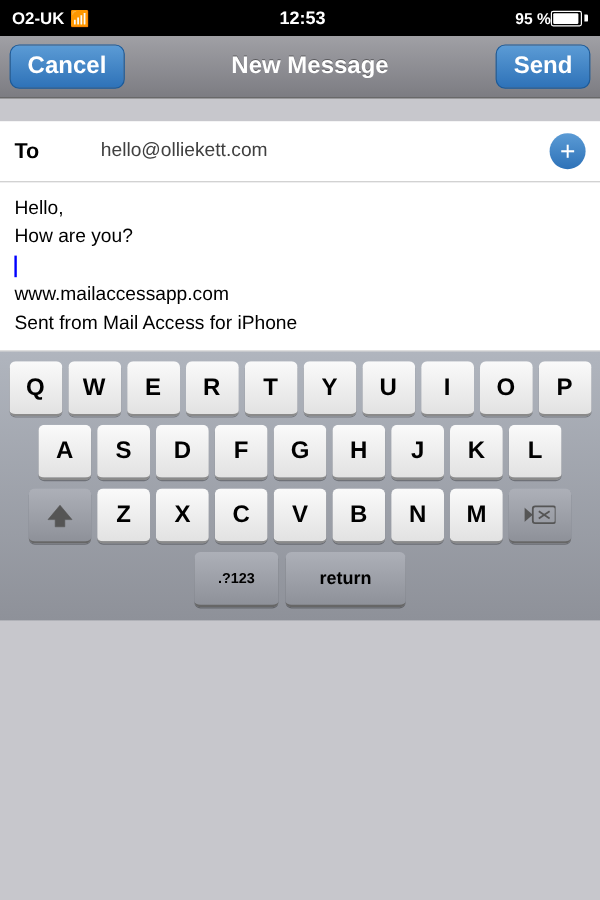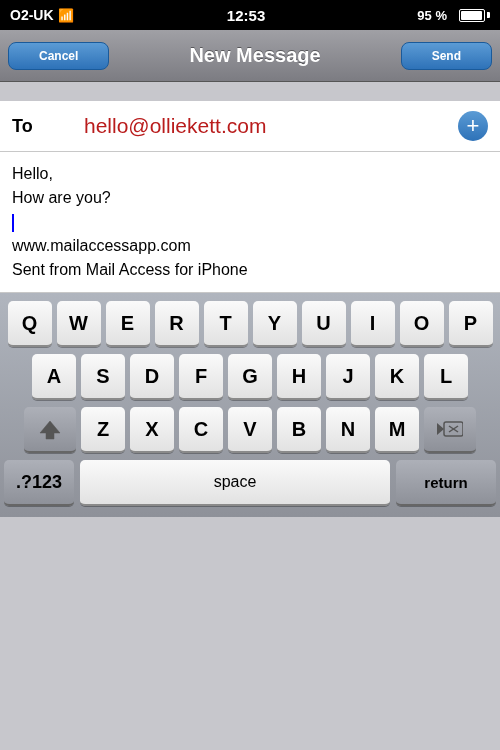--- a/index.html
+++ b/index.html
@@ -18,38 +18,38 @@
       display: flex;
       align-items: center;
       justify-content: space-between;
       padding: 12px 10px;
       color: #fff;
       font-size: 14px;
       font-weight: 600;
     }
     #status-left { display: flex; align-items: center; gap: 5px; }
     #status-center { font-size: 15px; font-weight: 700; }
-    #status-right { display: flex; align-items: center; gap: 12px; font-size: 13px; }
+    #status-right { display: flex; align-items: center; gap: 0; font-size: 13px; }
 
     
     #nav-bar {
       background: linear-gradient(to bottom, #a0a0a5 0%, #7c7c82 100%);
       height: 52px;
       display: flex;
       align-items: center;
       justify-content: space-between;
       padding: 0 8px;
       border-bottom: 1px solid #555;
     }
     .nav-btn {
       background: linear-gradient(to bottom, #5b9bd5 0%, #2e72b8 100%);
       color: #fff;
-      font-size: 12px;
-      font-weight: 600;
-      padding: 6px 30px;
+      font-size: 20px;
+      font-weight: 600;
+      padding: 6px 14px;
       border-radius: 8px;
       border: 1px solid #1a5a9a;
       cursor: pointer;
     }
     #nav-title {
       color: #fff;
       font-size: 20px;
       font-weight: 700;
       text-shadow: 0 -1px 0 rgba(0,0,0,0.4);
     }
@@ -68,22 +68,22 @@
       border-bottom: 1px solid #c8c8c8;
       min-height: 46px;
     }
     .form-label {
       font-size: 18px;
       font-weight: 600;
       color: #000;
       min-width: 72px;
     }
     .form-value {
-      font-size: 21px;
-      color: #b91c1c;
+      font-size: 16px;
+      color: #404040;
       flex: 1;
     }
     .add-btn {
       width: 30px;
       height: 30px;
       border-radius: 50%;
       background: linear-gradient(to bottom, #5b9bd5 0%, #2e72b8 100%);
       border: none;
       display: flex;
       align-items: center;
@@ -308,18 +308,17 @@
       <svg width="26" height="18" viewBox="0 0 26 18">
         <polygon points="7,9 0,3 0,15" fill="#555"></polygon>
         <rect x="7" y="2" width="19" height="14" rx="2" fill="none" stroke="#555" stroke-width="1.5"></rect>
         <line x1="12" y1="6" x2="21" y2="12" stroke="#555" stroke-width="1.5"></line>
         <line x1="21" y1="6" x2="12" y2="12" stroke="#555" stroke-width="1.5"></line>
       </svg>
     </button>
   </div>
 
   <div class="key-row" style="gap:6px;">
-    <button class="key key-special num-key" style="font-size:18px;">.?123</button>
-    <button class="key key-space">space</button>
+    <button class="key key-special num-key" style="font-size:12px;">.?123</button>
     <button class="key key-special return-key" style="font-size:15px;">return</button>
   </div>
 
 </div>
 
 </body></html>

